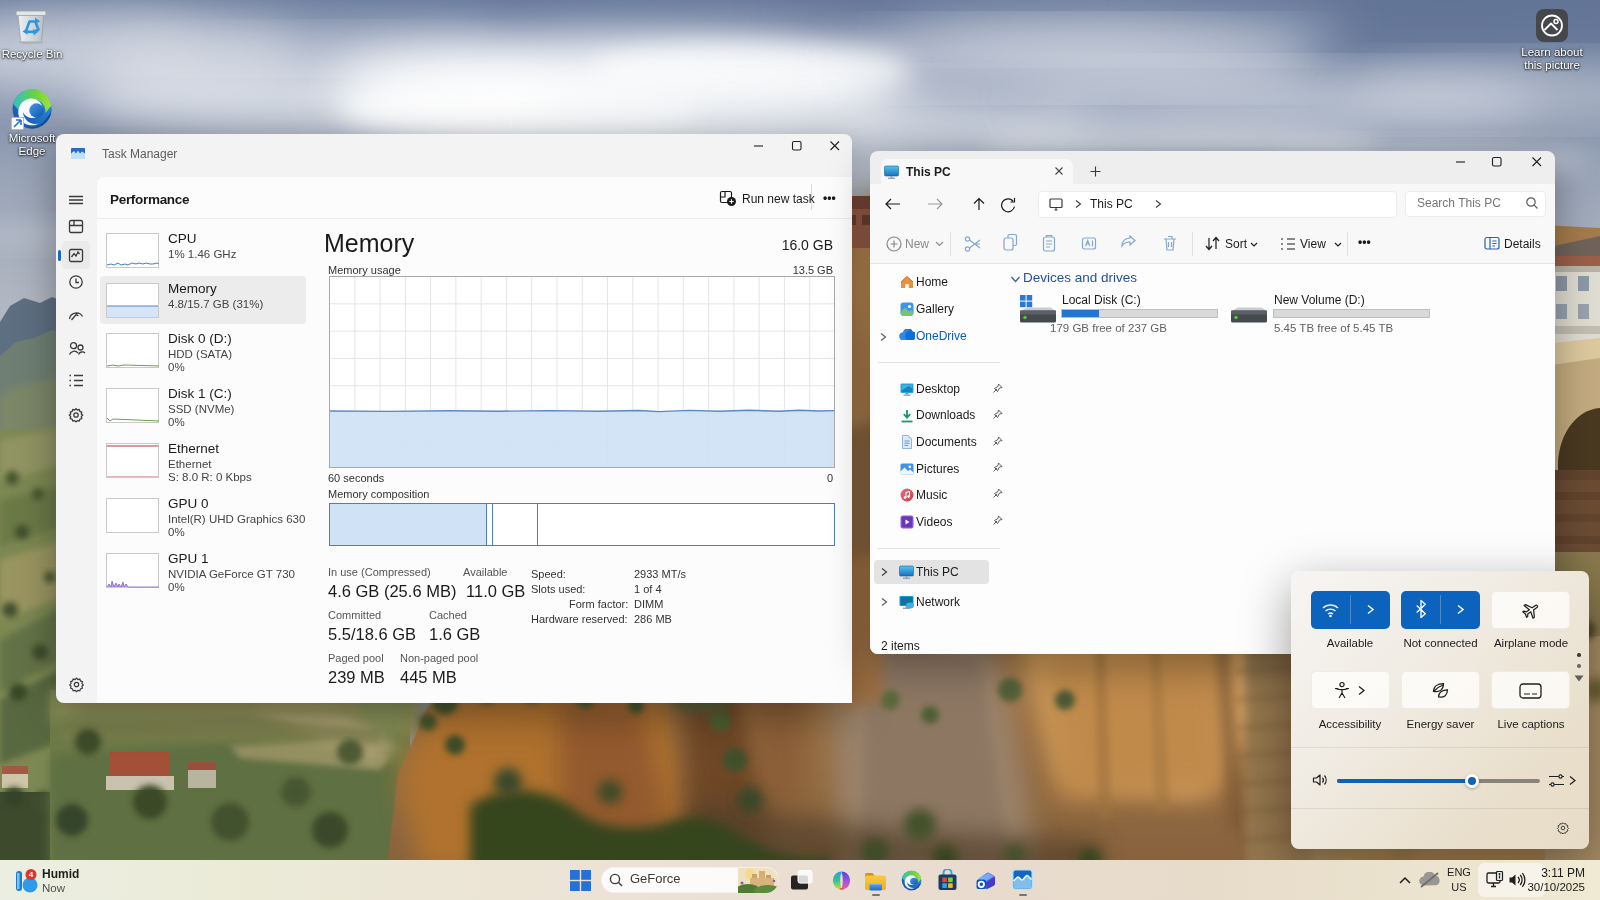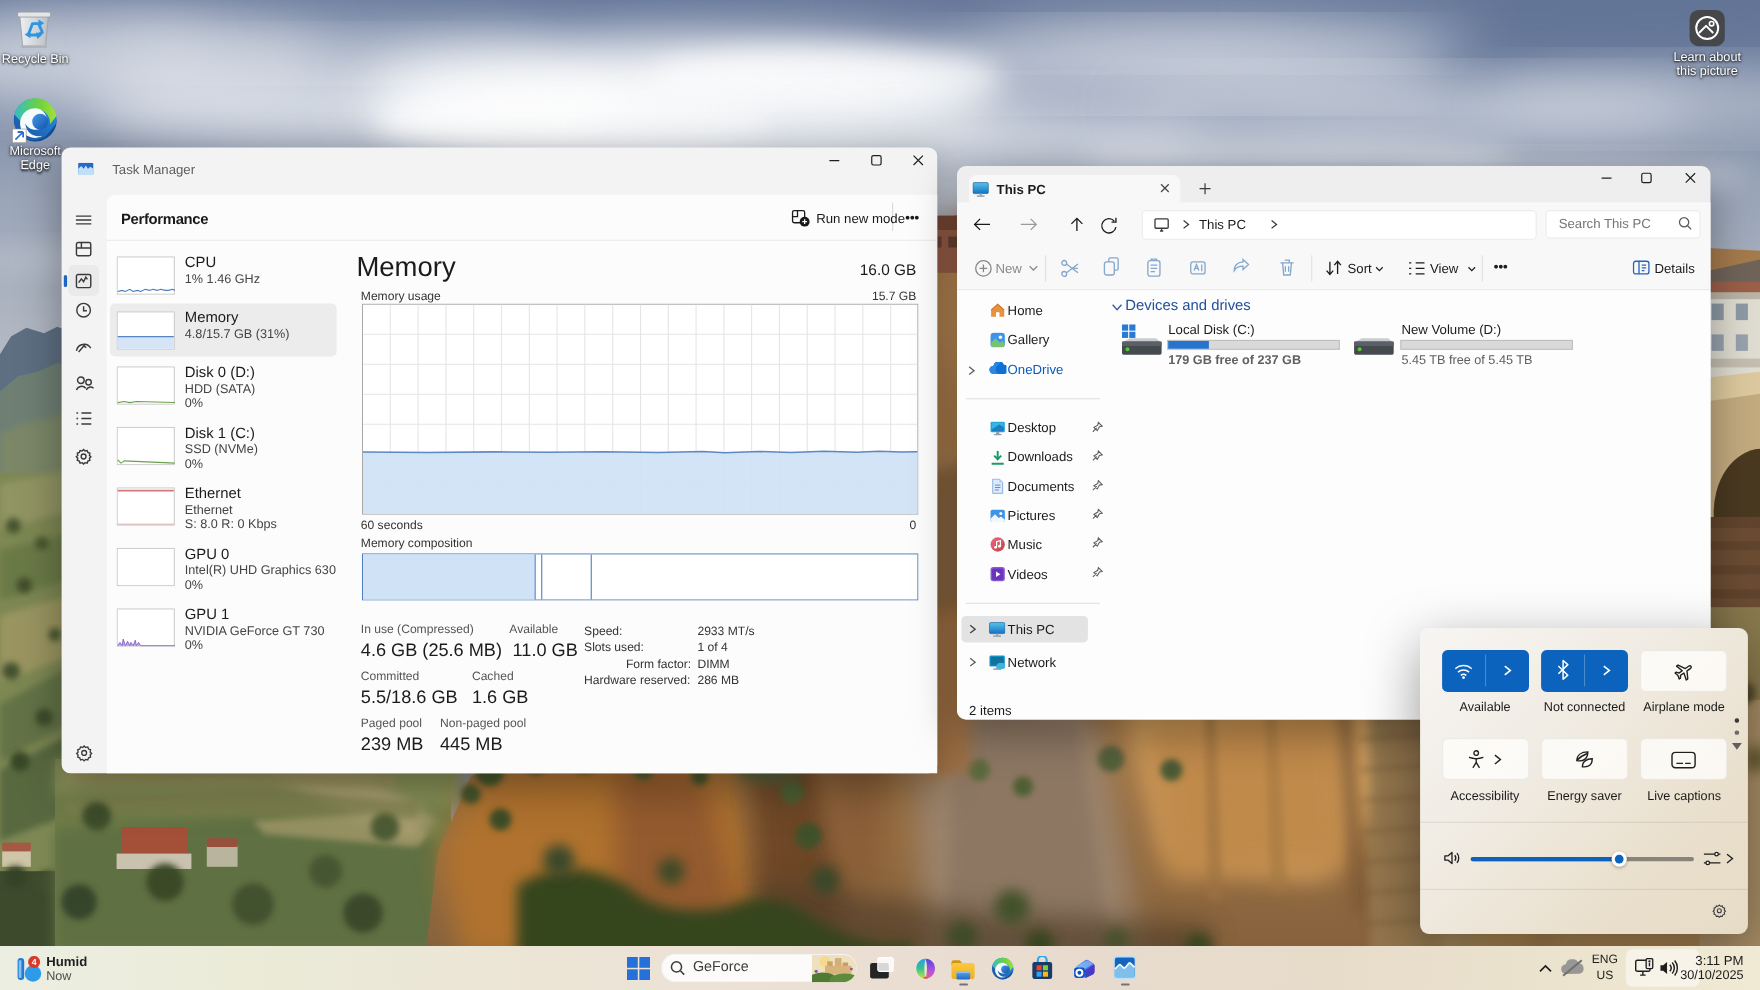--- a/index.html
+++ b/index.html
@@ -322,21 +322,21 @@
 <div class="a" style="left:54px;top:58px;font-size:13.5px;font-weight:700;letter-spacing:-0.3px;color:#1a1a1a;">Performance</div>
 <div class="a" style="left:755px;top:50px;width:1px;height:26px;background:#d9d9d9;"></div>
 <svg class="a" style="left:663px;top:55px" width="18" height="18" viewBox="0 0 18 18">
         <g fill="none" stroke="#1a1a1a" stroke-width="1.2">
           <rect x="1.5" y="2.5" width="11" height="11" rx="1.5"></rect>
           <path d="M6,2.5 L6,8 L1.5,8"></path>
         </g>
         <circle cx="12.5" cy="12.5" r="4.5" fill="#1a1a1a"></circle>
         <path d="M12.5,10.3 L12.5,14.7 M10.3,12.5 L14.7,12.5" stroke="#fbfbfb" stroke-width="1.2"></path>
       </svg>
-<div class="a" style="left:686px;top:58px;font-size:12px;color:#1a1a1a;">Run new mode</div>
+<div class="a" style="left:686px;top:58px;font-size:12px;color:#1a1a1a;">Run new task</div>
 <div class="a" style="left:767px;top:57px;font-size:12px;font-weight:700;color:#1a1a1a;">•••</div>
 <div class="a" style="left:41px;top:84px;width:755px;height:1px;background:#ebebeb;"></div>
 
 <div id="tmlist" style="position:absolute;left:0;top:0;font-size:12px;color:#1b1b1b;">
 <div class="a" style="left:44px;top:142px;width:206px;height:48px;background:#ececec;border-radius:4px;"></div>
 
 <svg class="a" style="left:50px;top:99px" width="53" height="35" viewBox="0 0 53 35">
           <rect x=".5" y=".5" width="52" height="34" fill="#fff" stroke="#c9c9c9"></rect>
           <path d="M1,32 l4,-1 3,1 4,-2 3,2 4,-1 3,1 4,-2 4,1 3,-1 4,1 3,-1 4,1 3,0 4,-1 2,1" fill="none" stroke="#4b7bbe" stroke-width="1"></path>
         </svg>
@@ -384,21 +384,21 @@
 <div class="a" style="left:112px;top:392px;font-size:11.5px;color:#444;">0%</div>
 <div class="a" style="left:112px;top:417px;font-size:13.5px;">GPU 1</div>
 <div class="a" style="left:112px;top:434px;font-size:11.5px;color:#444;">NVIDIA GeForce GT 730</div>
 <div class="a" style="left:112px;top:447px;font-size:11.5px;color:#444;">0%</div>
 </div>
 
 <div id="tmmain" style="position:absolute;left:0;top:0;color:#1b1b1b;">
 <div class="a" style="left:268px;top:95px;font-size:25px;">Memory</div>
 <div class="a" style="left:577px;top:103px;width:200px;text-align:right;font-size:14px;">16.0 GB</div>
 <div class="a" style="left:272px;top:130px;font-size:11px;color:#333;">Memory usage</div>
-<div class="a" style="left:577px;top:130px;width:200px;text-align:right;font-size:11px;color:#333;">15.7 GB</div>
+<div class="a" style="left:577px;top:130px;width:200px;text-align:right;font-size:11px;color:#333;">13.5 GB</div>
 <svg class="a" style="left:272.5px;top:142px" width="506" height="192" viewBox="0 0 506 192">
 <rect x="0.5" y="0.5" width="505" height="191" fill="#fff" stroke="#a9a9a9"></rect>
 <g stroke="#e5e5e5" stroke-width="1">
 <path d="M25.8,1 V191 M51.1,1 V191 M76.4,1 V191 M101.6,1 V191 M126.9,1 V191 M152.2,1 V191 M177.4,1 V191 M202.7,1 V191 M228,1 V191 M253.3,1 V191 M278.5,1 V191 M303.8,1 V191 M329.1,1 V191 M354.3,1 V191 M379.6,1 V191 M404.9,1 V191 M430.1,1 V191 M455.4,1 V191 M480.7,1 V191"></path>
 <path d="M1,27.8 H505 M1,55.1 H505 M1,82.4 H505 M1,109.7 H505 M1,137 H505 M1,164.3 H505"></path>
 </g>
 <path d="M1,135 L60,135.4 L120,134.8 L170,135.2 L220,134.6 L270,135.3 L310,134.5 L330,135.6 L360,134.4 L390,135.3 L420,134.3 L450,135.2 L470,134.2 L490,135 L505,134.6 L505,191 L1,191 Z" fill="#d0e2f6" opacity=".92"></path>
 <path d="M1,135 L60,135.4 L120,134.8 L170,135.2 L220,134.6 L270,135.3 L310,134.5 L330,135.6 L360,134.4 L390,135.3 L420,134.3 L450,135.2 L470,134.2 L490,135 L505,134.6" fill="none" stroke="#5c88c4" stroke-width="1.4"></path>
 </svg>
 <div class="a" style="left:272px;top:338px;font-size:11px;color:#333;">60 seconds</div>
@@ -680,21 +680,21 @@
             <rect x="7.6" y="8.6" width="5.6" height="5.6"></rect>
           </g>
 <path d="M2,18 L8,14.5 H32 L36,18 Z" fill="#c9cdd2"></path>
 <rect x="1" y="17.5" width="36" height="12" rx="1.5" fill="#454a4f"></rect>
 <rect x="1" y="17.5" width="36" height="4" fill="#5a6065"></rect>
 <circle cx="6" cy="24.5" r="1.8" fill="#58c43c"></circle>
 </svg>
 <div class="a" style="left:192px;top:142px;">Local Disk (C:)</div>
 <div class="a" style="left:191px;top:158px;width:157px;height:9px;background:#d9d9d9;border:1px solid #bfbfbf;box-sizing:border-box;"></div>
 <div class="a" style="left:192px;top:159px;width:37px;height:7px;background:#2575d0;"></div>
-<div class="a" style="left:192px;top:171px;font-size:11.5px;color:#616161;font-weight:bold;">179 GB free of 237 GB</div>
+<div class="a" style="left:180px;top:171px;font-size:11.5px;color:#616161;">179 GB free of 237 GB</div>
 
 <svg class="a" style="left:360px;top:142px" width="38" height="32" viewBox="0 0 38 32">
 <path d="M2,18 L8,14.5 H32 L36,18 Z" fill="#c9cdd2"></path>
 <rect x="1" y="17.5" width="36" height="12" rx="1.5" fill="#454a4f"></rect>
 <rect x="1" y="17.5" width="36" height="4" fill="#5a6065"></rect>
 <circle cx="6" cy="24.5" r="1.8" fill="#58c43c"></circle>
 </svg>
 <div class="a" style="left:404px;top:142px;">New Volume (D:)</div>
 <div class="a" style="left:403px;top:158px;width:157px;height:9px;background:#d9d9d9;border:1px solid #bfbfbf;box-sizing:border-box;"></div>
 <div class="a" style="left:404px;top:171px;font-size:11.5px;color:#616161;">5.45 TB free of 5.45 TB</div>

